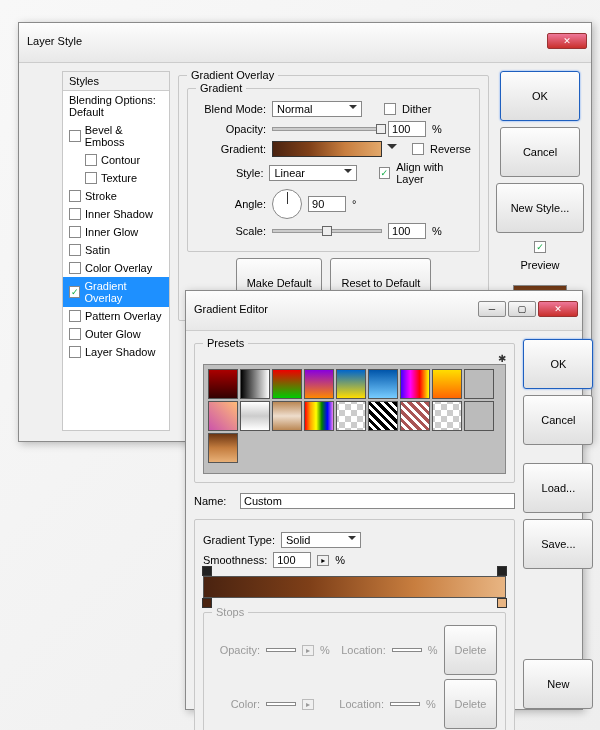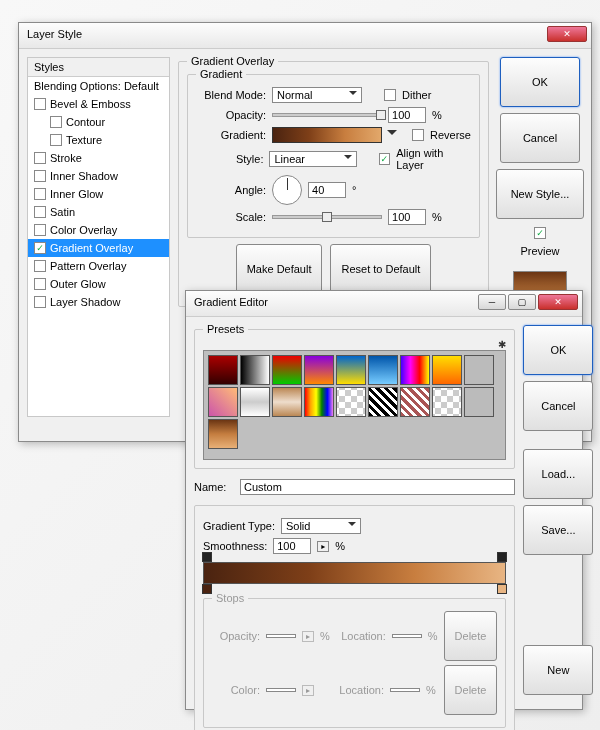--- a/index.html
+++ b/index.html
@@ -1,18 +1,18 @@
 <!DOCTYPE html>
 <html><head>
 <meta charset="utf-8">
 <style>
 * { box-sizing: border-box; margin: 0; padding: 0; font-family: "Segoe UI", Tahoma, sans-serif; font-size: 11px; }
 body { background: linear-gradient(135deg, #f8f8f8, #eeeeee); width: 600px; height: 730px; position: relative; overflow: hidden; }
 .dialog { position: absolute; background: #f0f0f0; border: 1px solid #8a8a8a; box-shadow: 2px 2px 8px rgba(0,0,0,0.25); }
-.titlebar { background: linear-gradient(#fdfdfd, #e8e8e8); border-bottom: 1px solid #ccc; height: 26px; display: flex; align-items: center; padding: 0 4px 4px 8px; }
+.titlebar { background: linear-gradient(#fdfdfd, #e8e8e8); border-bottom: 1px solid #ccc; height: 40px; display: flex; align-items: center; padding: 0 4px 4px 8px; }
 .titlebar .title { flex: 1; }
 .winbtn { width: 28px; height: 16px; border: 1px solid #888; border-radius: 2px; margin-left: 2px; display: flex; align-items: center; justify-content: center; background: linear-gradient(#f8f8f8,#d8d8d8); font-size: 9px; }
 .winbtn.close { background: linear-gradient(#e79, #c9302c); color: #fff; border-color: #933; width: 40px; }
 .body { padding: 8px; }
 .groupbox { border: 1px solid #c8c8c8; border-radius: 2px; padding: 8px; margin: 4px 0; position: relative; background: #f0f0f0; }
 .groupbox > .legend { position: absolute; top: -7px; left: 8px; background: #f0f0f0; padding: 0 4px; font-size: 11px; }
 .styles-list { border: 1px solid #c8c8c8; background: #fff; width: 148px; }
 .styles-list .hdr { background: #f0f0f0; border-bottom: 1px solid #ccc; padding: 3px 6px; }
 .styles-list .item { padding: 3px 6px; display: flex; align-items: center; gap: 4px; }
 .styles-list .item.sel { background: #1e90ff; color: #fff; }
@@ -45,21 +45,21 @@
 </head>
 <body>
 
 <div class="dialog" style="left:18px; top:22px; width:574px; height:420px;">
   <div class="titlebar">
     <span class="title">Layer Style</span>
     <span class="winbtn close">✕</span>
   </div>
   <div class="body" style="display:flex; gap:8px;">
 
-    <div class="styles-list" style="height:360px;">
+    <div class="styles-list" style="height:360px;margin-left:35px;">
       <div class="hdr">Styles</div>
       <div class="item">
           <span>Blending Options: Default</span>
         </div>
       <div class="item">
           <span class="chk"></span>
           <span>Bevel &amp; Emboss</span>
         </div>
       <div class="item sub">
           <span class="chk"></span>
@@ -137,21 +137,21 @@
           <div class="row">
             <span class="lbl">Style:</span>
             <span class="dropdown" style="width:90px;"><span>Linear</span></span>
             <span style="width:10px;"></span>
             <span class="chk checked"></span>
             <span>Align with Layer</span>
           </div>
           <div class="row">
             <span class="lbl">Angle:</span>
             <span class="anglewheel"></span>
-            <span class="num">40</span>
+            <span class="num">90</span>
             <span>°</span>
           </div>
           <div class="row">
             <span class="lbl">Scale:</span>
             <div class="slider" style="width:110px;flex:none;">
                 <div class="thumb" style="left:50%;"></div>
               </div>
             <span class="num">100</span>
             <span>%</span>
           </div>

